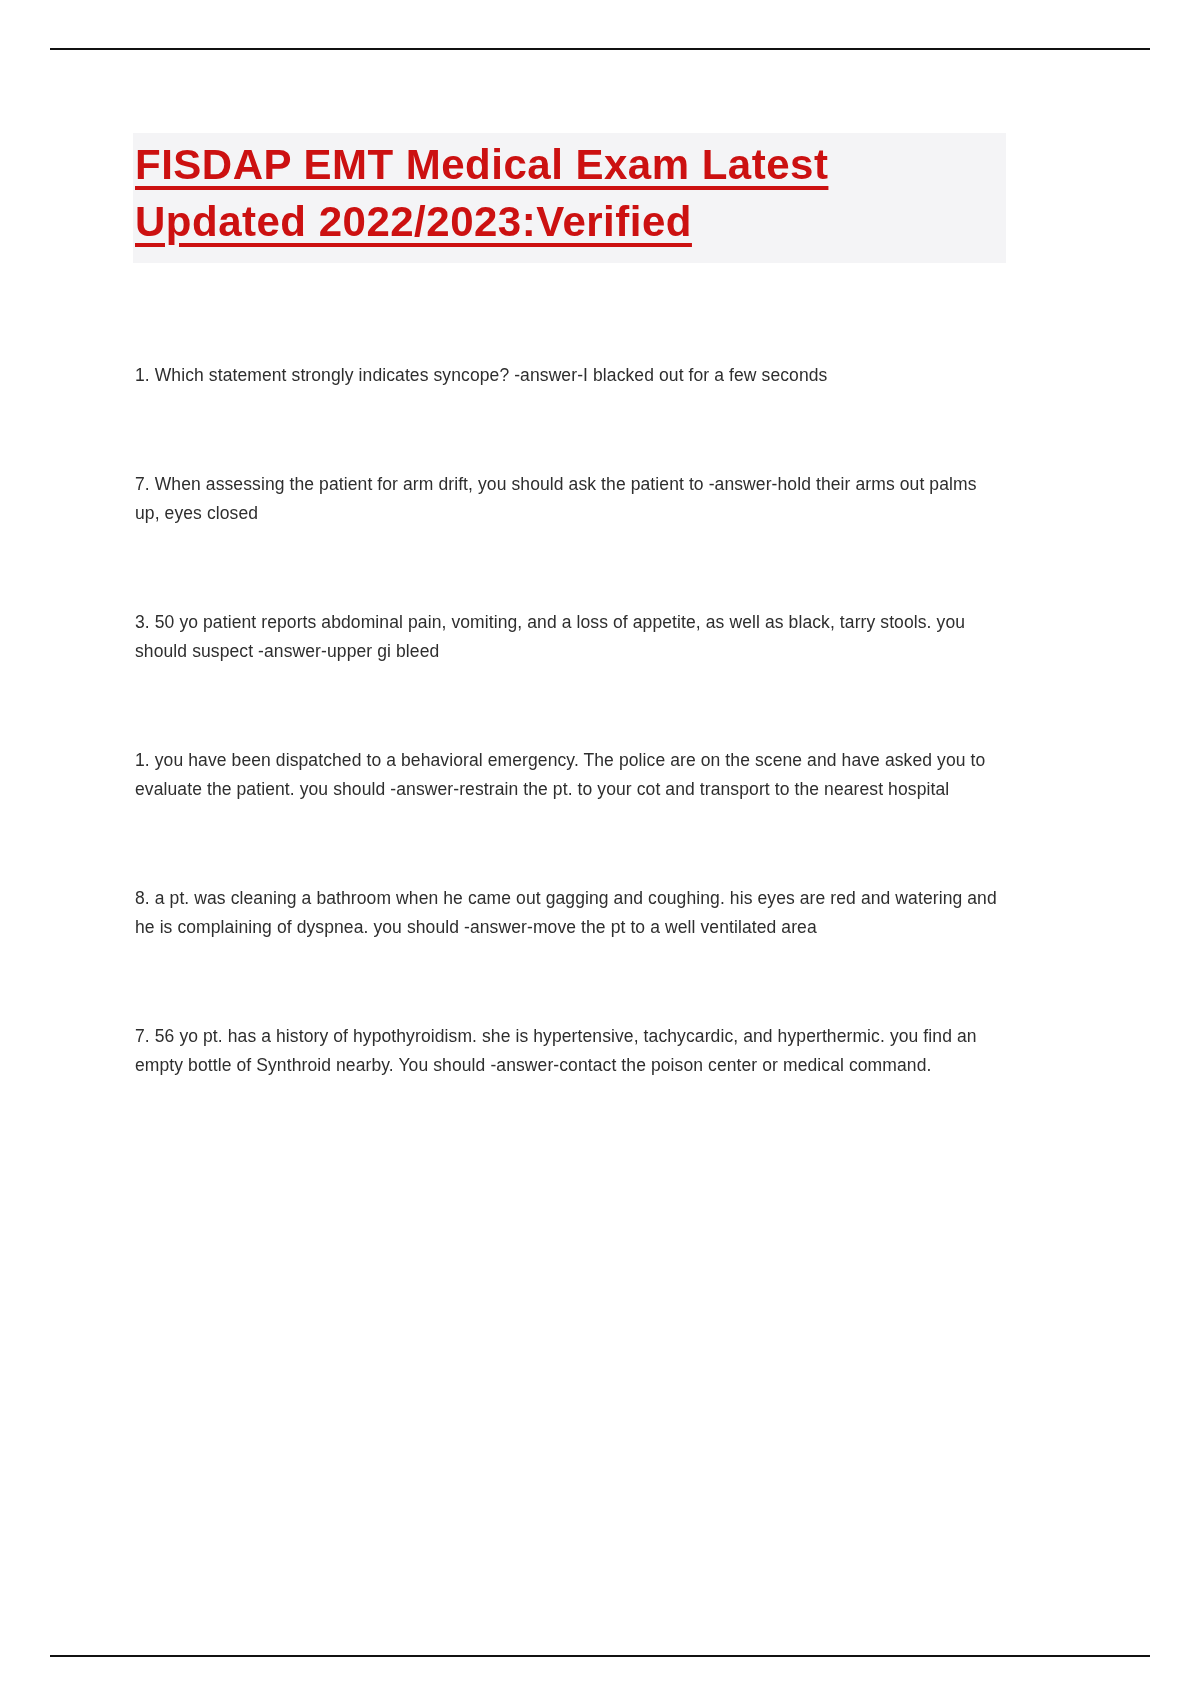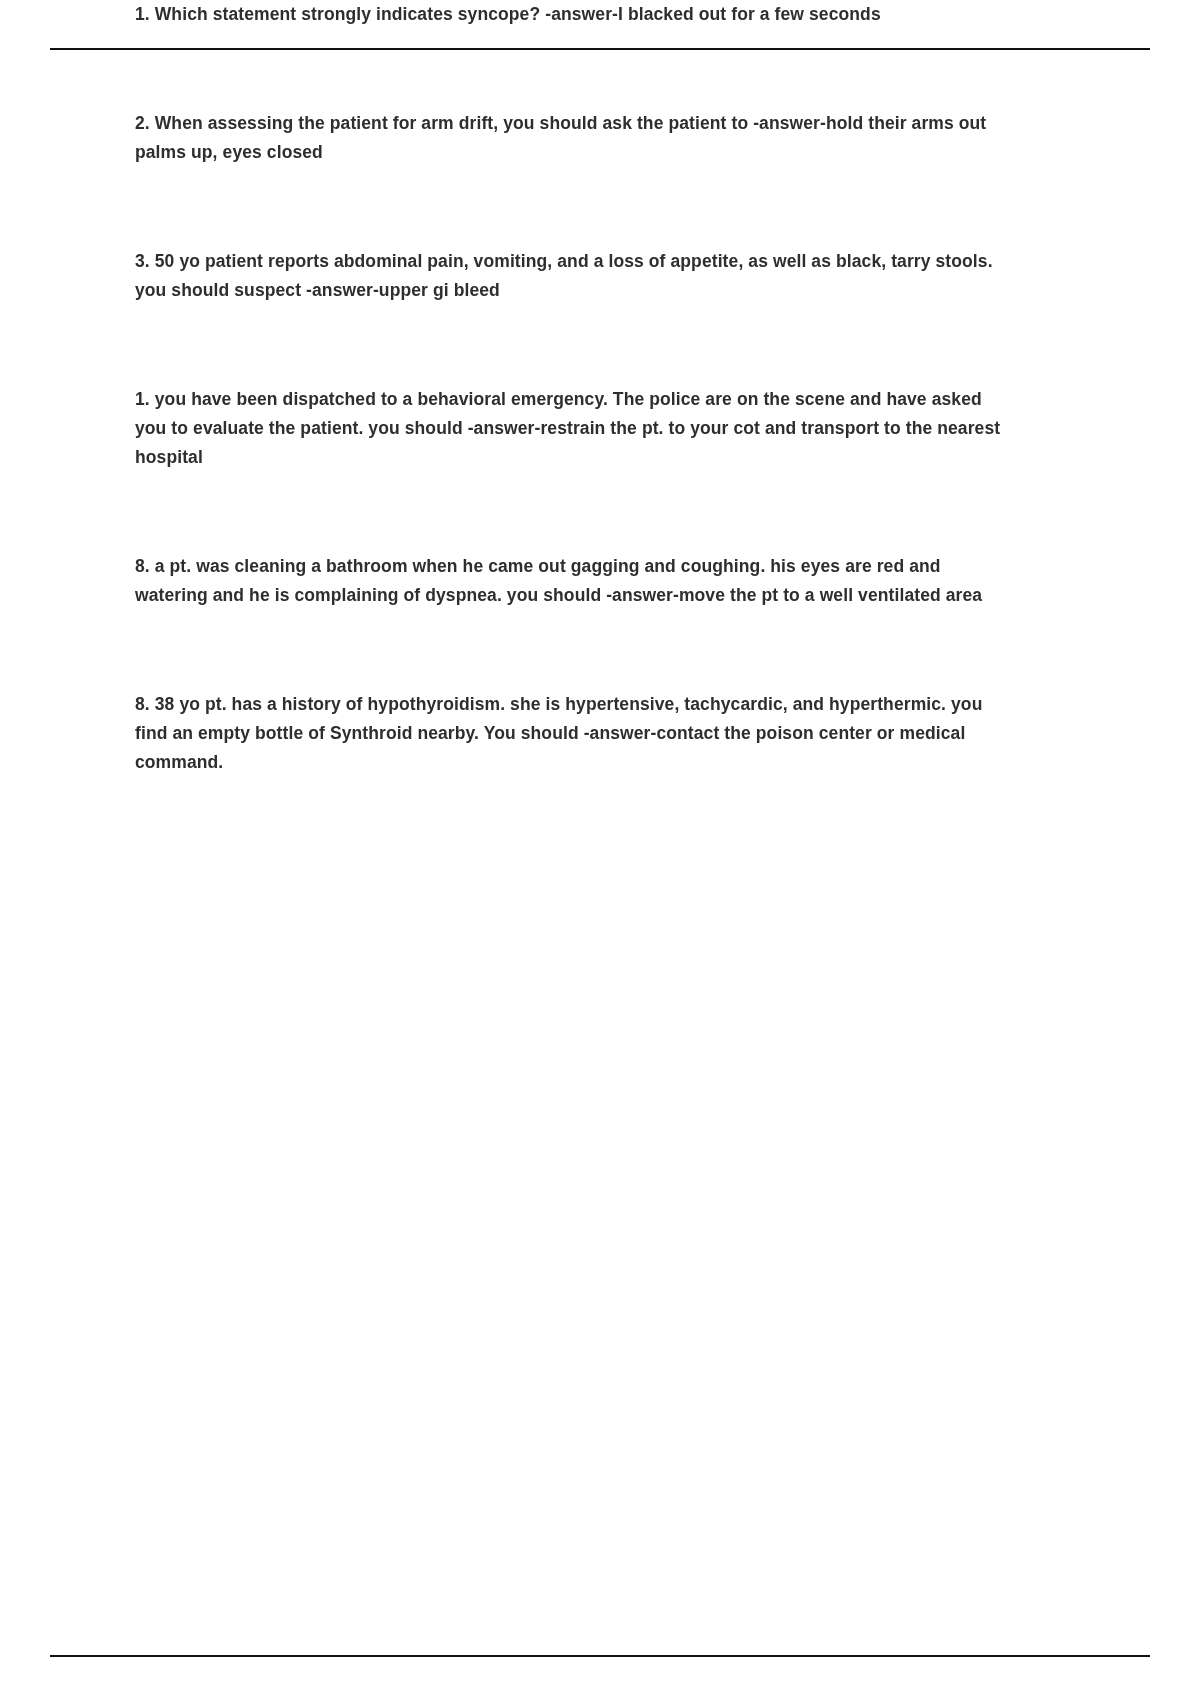--- a/index.html
+++ b/index.html
@@ -48,42 +48,46 @@
     text-decoration-thickness: 4px;
     text-underline-offset: 7px;
   }
   h1.title .title-line::after {
     content: "";
     display: block;
     height: 6px;
   }
 
   .questions {
-    font-weight: bold;
+    margin-top: 98px;
   }
   .questions p {
     margin: 0 0 80px 2px;
     color: #2e2e2e;
     font-size: 17.5px;
     line-height: 29px;
     letter-spacing: 0.1px;
   }
 </style>
 </head>
 <body>
 
 <div class="page">
   <div class="rule top"></div>
 
   <div class="content">
+    <h1 class="title">
+      <span class="title-line">FISDAP EMT Medical Exam Latest</span>
+      <span class="title-line">Updated 2022/2023:Verified</span>
+    </h1>
 
     <div class="questions">
       <p>1. Which statement strongly indicates syncope? -answer-I blacked out for a few seconds</p>
-      <p>2. When assessing the patient for arm drift, you should ask the patient to -answer-hold their arms out palms up, eyes closed</p>
+      <p>7. When assessing the patient for arm drift, you should ask the patient to -answer-hold their arms out palms up, eyes closed</p>
       <p>3. 50 yo patient reports abdominal pain, vomiting, and a loss of appetite, as well as black, tarry stools. you should suspect -answer-upper gi bleed</p>
       <p>1. you have been dispatched to a behavioral emergency. The police are on the scene and have asked you to evaluate the patient. you should -answer-restrain the pt. to your cot and transport to the nearest hospital</p>
       <p>8. a pt. was cleaning a bathroom when he came out gagging and coughing. his eyes are red and watering and he is complaining of dyspnea. you should -answer-move the pt to a well ventilated area</p>
-      <p>8. 38 yo pt. has a history of hypothyroidism. she is hypertensive, tachycardic, and hyperthermic. you find an empty bottle of Synthroid nearby. You should -answer-contact the poison center or medical command.</p>
+      <p>7. 56 yo pt. has a history of hypothyroidism. she is hypertensive, tachycardic, and hyperthermic. you find an empty bottle of Synthroid nearby. You should -answer-contact the poison center or medical command.</p>
     </div>
   </div>
 
   <div class="rule bottom"></div>
 </div>
 
 </body></html>

